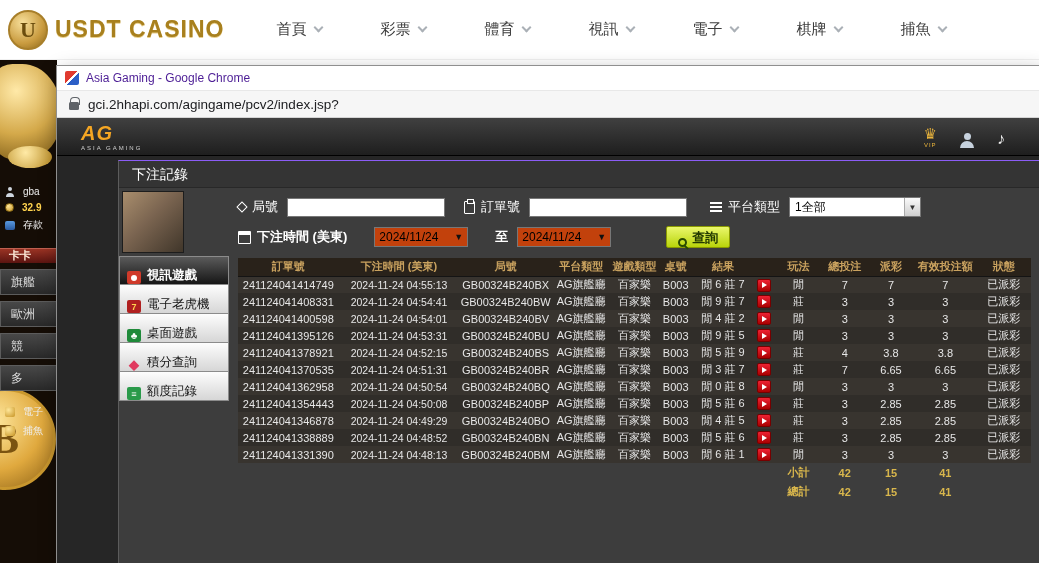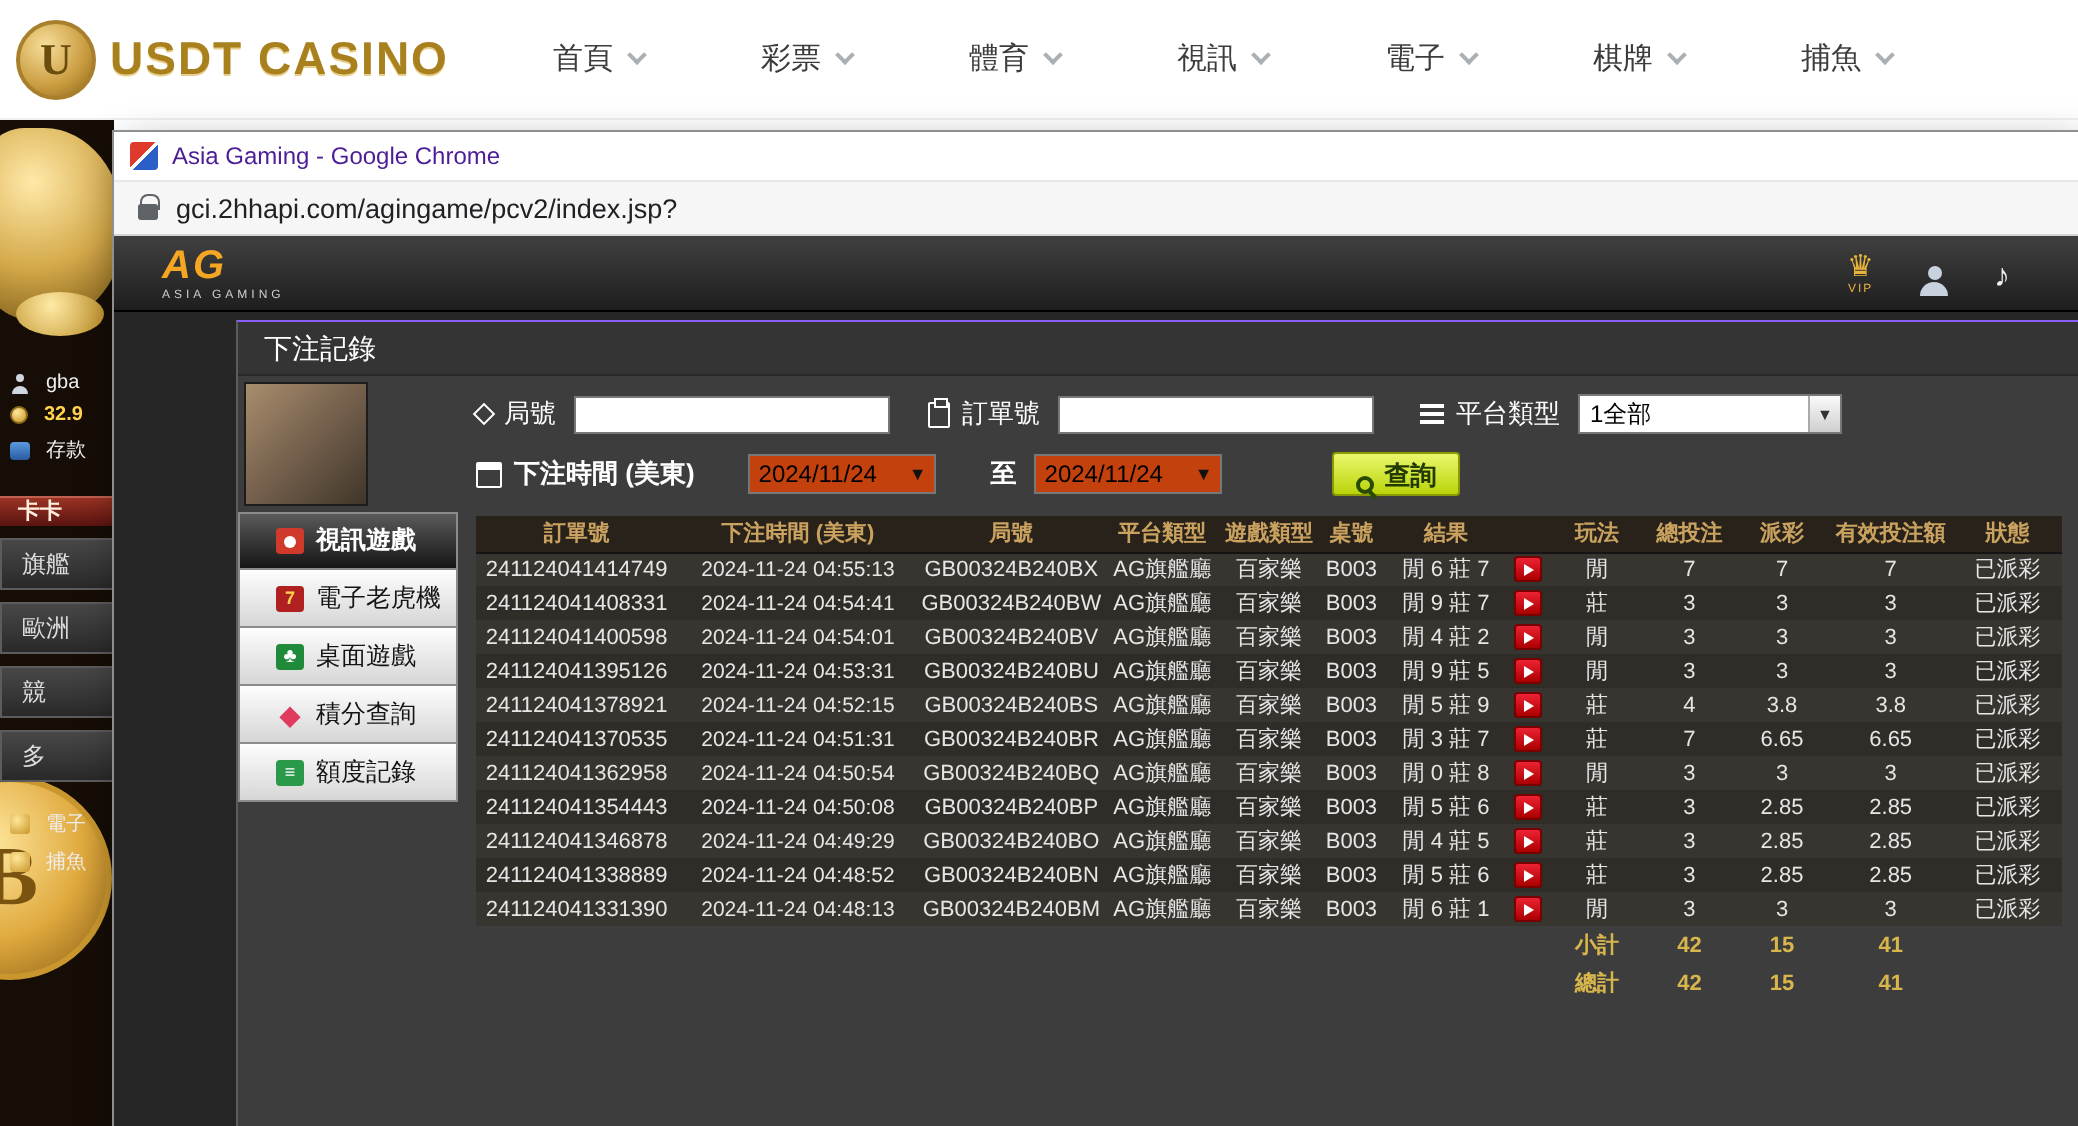--- a/index.html
+++ b/index.html
@@ -58,21 +58,21 @@
   .support:after{content:"";position:absolute;left:1px;bottom:0;width:14px;height:7px;border-radius:7px 7px 0 0;background:#c7d2de}
   .note{color:#f0f0f0;font-size:16px;cursor:pointer}
 
   
   .panel{position:absolute;left:61px;top:42px;right:0;bottom:0;background:#3d3d3d;border-top:1px solid #8b5cf6;border-left:1px solid #5c5c5c}
   .panel-title{height:27px;line-height:27px;padding-left:13px;color:#fff;font-size:14px;background:#343434;border-bottom:1px solid #282828}
   .panel-body{display:flex;height:calc(100% - 27px)}
   .sidebar{width:110px;flex:0 0 110px;display:flex;flex-direction:column}
   .avatar{width:62px;height:62px;margin:3px 0 3px 3px;background:linear-gradient(135deg,#a98e6d 0%,#7a6450 45%,#40362a 100%);border:1px solid #1d1d1d}
   .menu{display:flex;flex-direction:column}
-  .menu-item{height:29px;display:flex;align-items:center;gap:6px;padding-left:18px;font-size:12.5px;background:linear-gradient(#fdfdfd,#d6d6d6);border:1px solid #8b8b8b;border-top:none;color:#151515;cursor:pointer}
+  .menu-item{height:29px;display:flex;align-items:flex-end;gap:6px;padding-left:7px;font-size:12.5px;background:linear-gradient(#fdfdfd,#d6d6d6);border:1px solid #8b8b8b;border-top:none;color:#151515;cursor:pointer}
   .menu-item:first-child{border-top:1px solid #8b8b8b}
   .menu-item.active{background:linear-gradient(#5a5a5a,#161616);color:#fff;font-weight:bold}
   .mi{width:14px;height:13px;flex:0 0 14px;border-radius:2px;display:flex;align-items:center;justify-content:center;font-size:9px;font-weight:bold}
   .mi-video{background:#cf3a2a}
   .mi-video i{width:6px;height:6px;border-radius:50%;background:#fff;display:block}
   .mi-slot{background:#b02020;color:#ffd34e}
   .mi-table{background:#1f8a3a;color:#fff;font-size:10px}
   .mi-gem{background:transparent;color:#e03a5f;font-size:13px}
   .mi-doc{background:#2a9a4a;color:#fff;font-size:9px}
 

